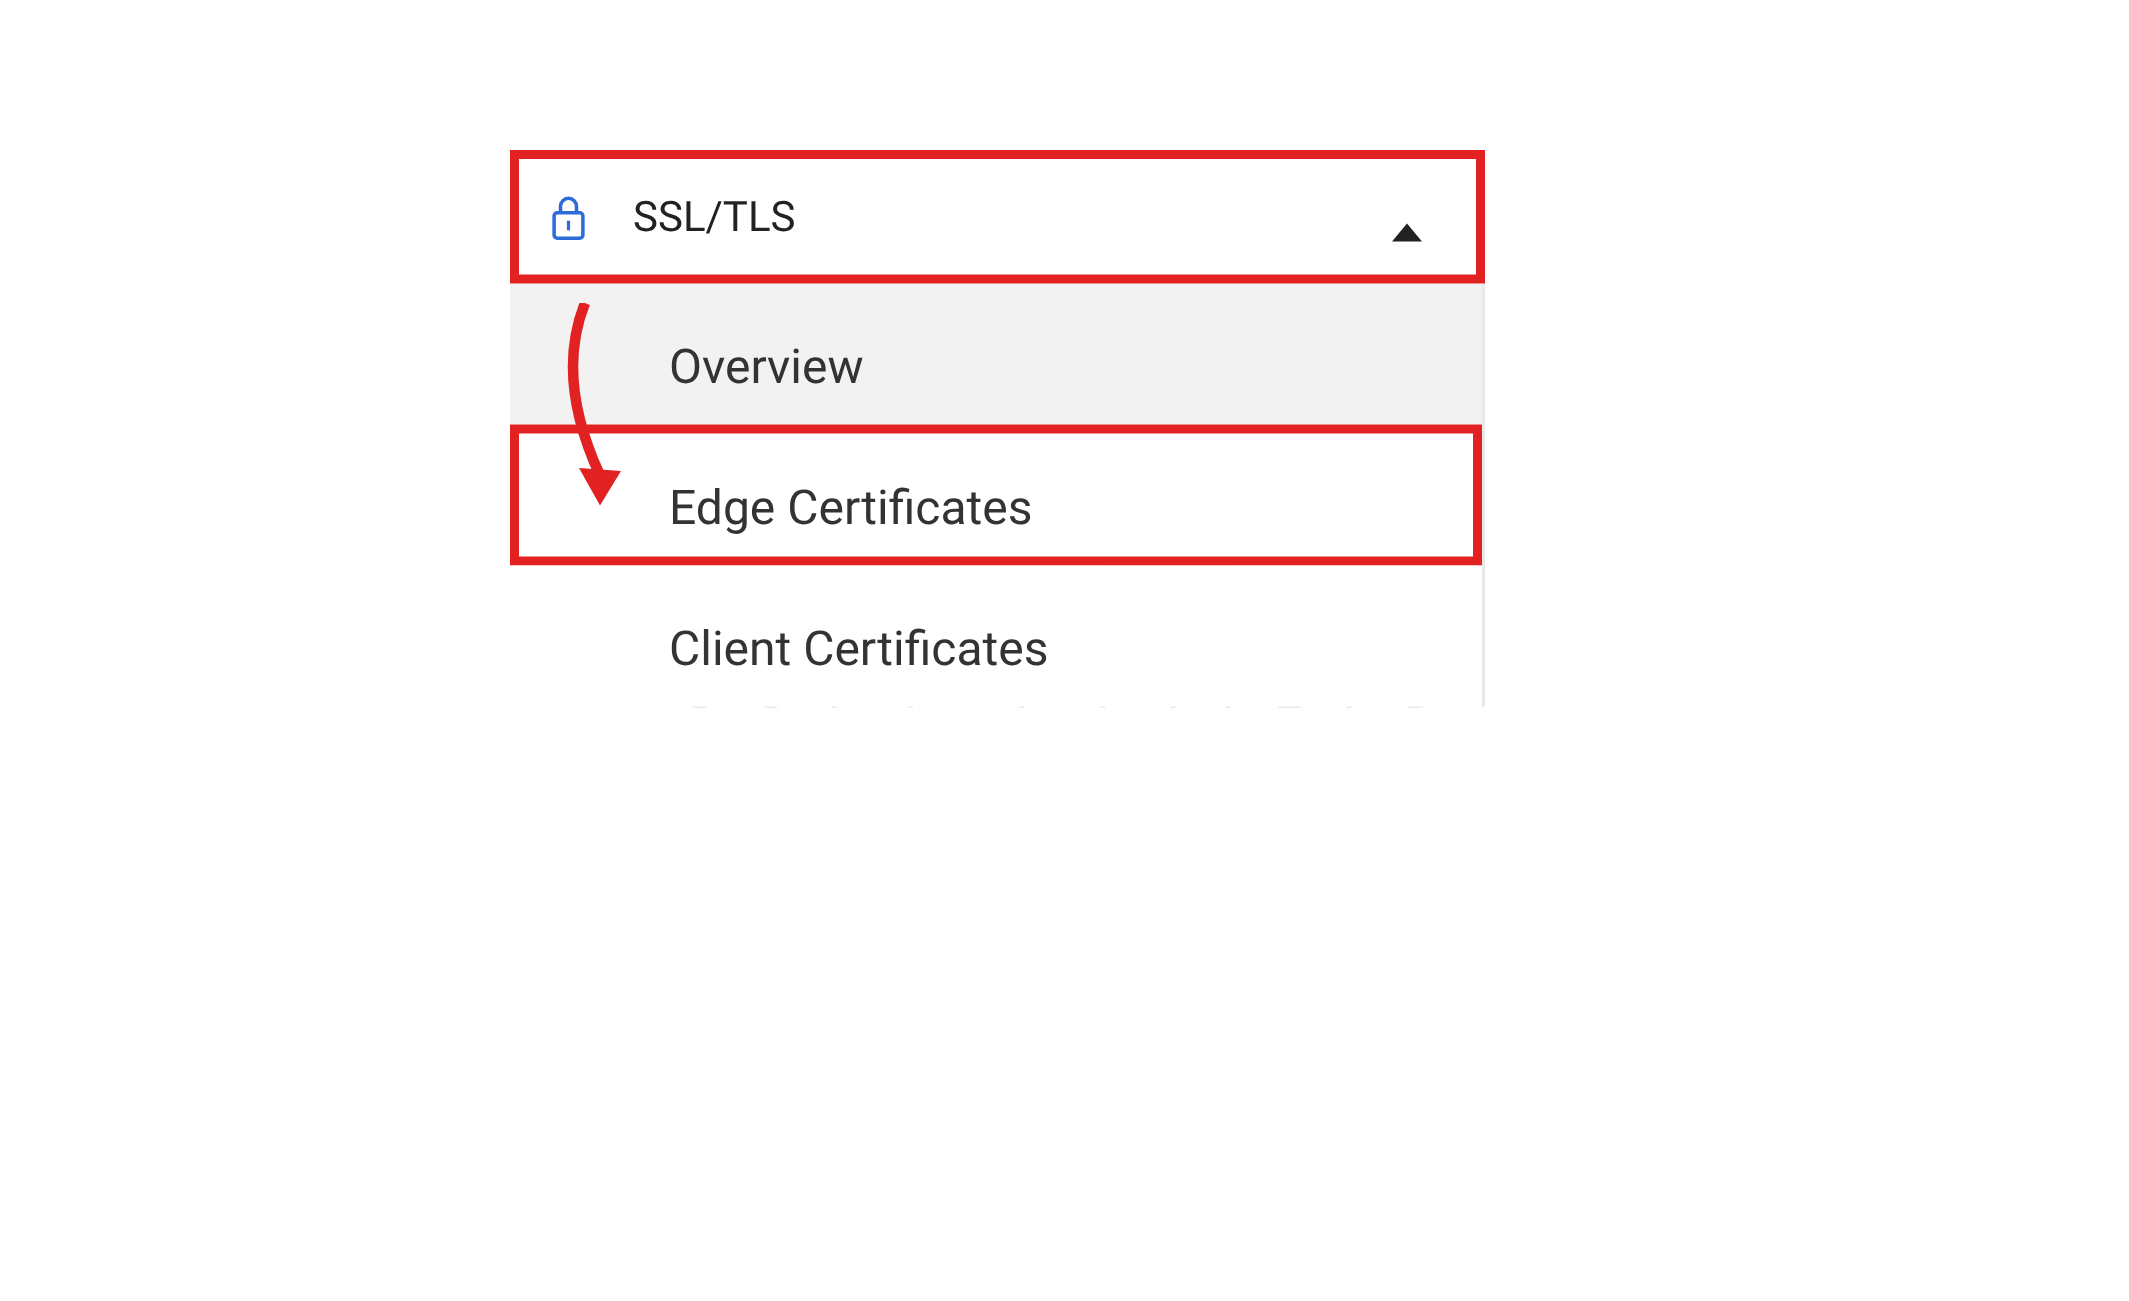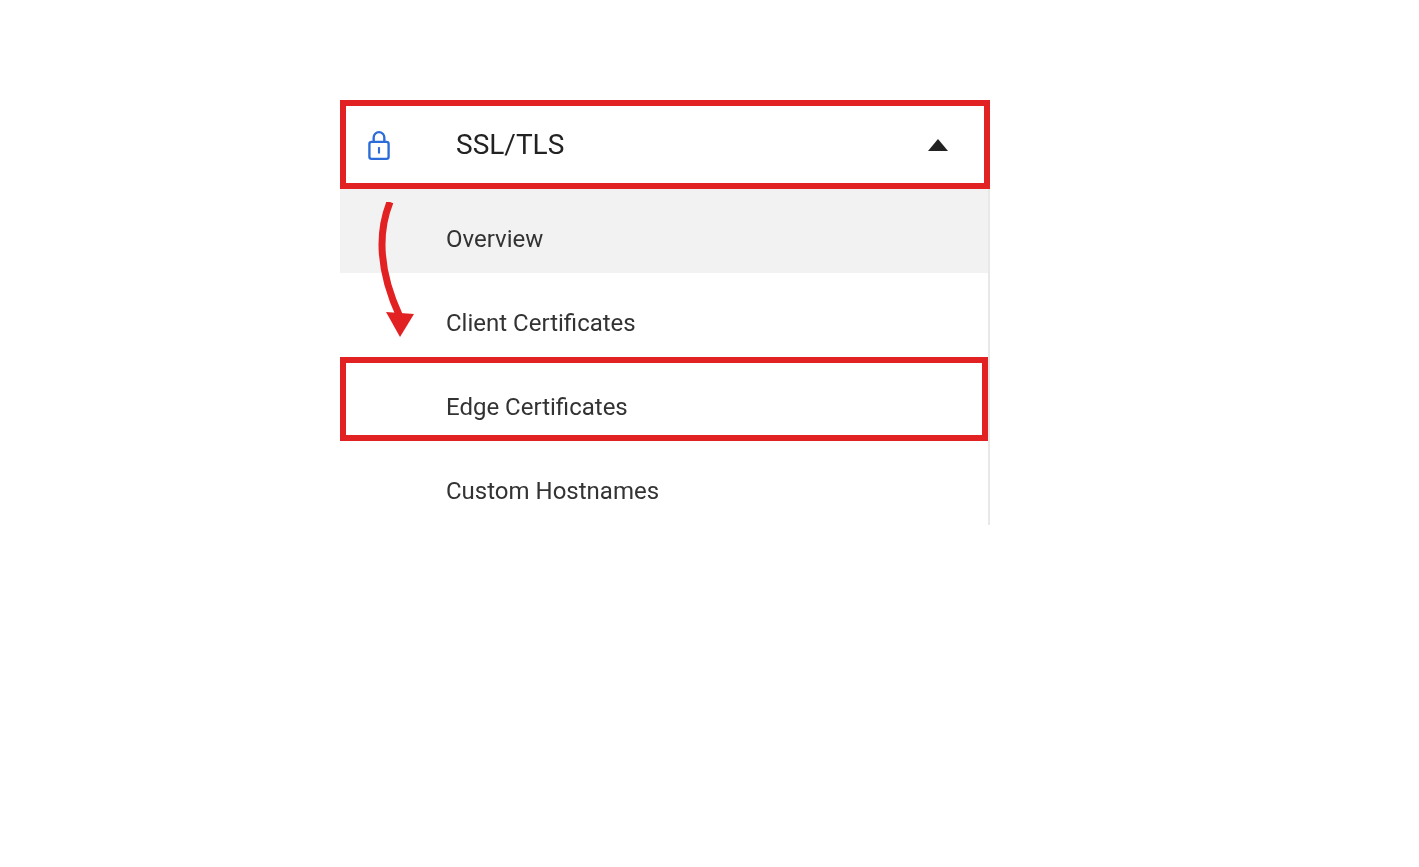--- a/index.html
+++ b/index.html
@@ -11,26 +11,25 @@
       position: relative;
     }
     .container {
       position: absolute;
       left: 340px;
       top: 100px;
       width: 650px;
     }
     .header-row {
       display: flex;
-      align-items: center;
+      align-items: flex-end;
       padding: 22px 30px 22px 20px;
       border: 6px solid #e22222;
       background: #ffffff;
       position: relative;
-      gap: 34px;
     }
     .lock-icon {
       width: 26px;
       height: 32px;
       flex-shrink: 0;
     }
     .header-label {
       font-size: 28px;
       color: #222;
       font-weight: 400;
@@ -46,21 +45,21 @@
       margin-right: 6px;
     }
     .submenu {
       padding-left: 0;
       border-right: 2px solid #e8e8e8;
     }
     .submenu-item {
       display: flex;
       align-items: center;
       padding: 30px 30px 14px 100px;
-      font-size: 24px;
+      font-size: 32px;
       color: #333;
       font-weight: 400;
       background: #ffffff;
       border: 6px solid transparent;
     }
     .submenu-item.selected {
       background: #f2f2f2;
     }
     .submenu-item.highlighted {
       border: 6px solid #e22222;
@@ -181,28 +180,25 @@
       </svg>
     </span>
     <span class="header-label">SSL/TLS</span>
     <span class="chevron-up"></span>
   </div>
 
   <div class="submenu">
     <div class="submenu-item selected">
       <span>Overview</span>
     </div>
-    <div class="submenu-item">
-      <span>Client Certificates</span>
-    </div>
     <div class="submenu-item highlighted">
       <span>Edge Certificates</span>
     </div>
     <div class="submenu-item">
-      <span>Custom Hostnames</span>
+      <span>Client Certificates</span>
     </div>
   </div>
 </div>
 
 <svg class="arrow-annotation" viewBox="0 0 80 140">
   <path d="M 40 0 Q 20 50 50 115" fill="none" stroke="#e22222" stroke-width="7"></path>
   <polygon points="50,135 36,110 64,112" fill="#e22222"></polygon>
 </svg>
 
 </body></html>

